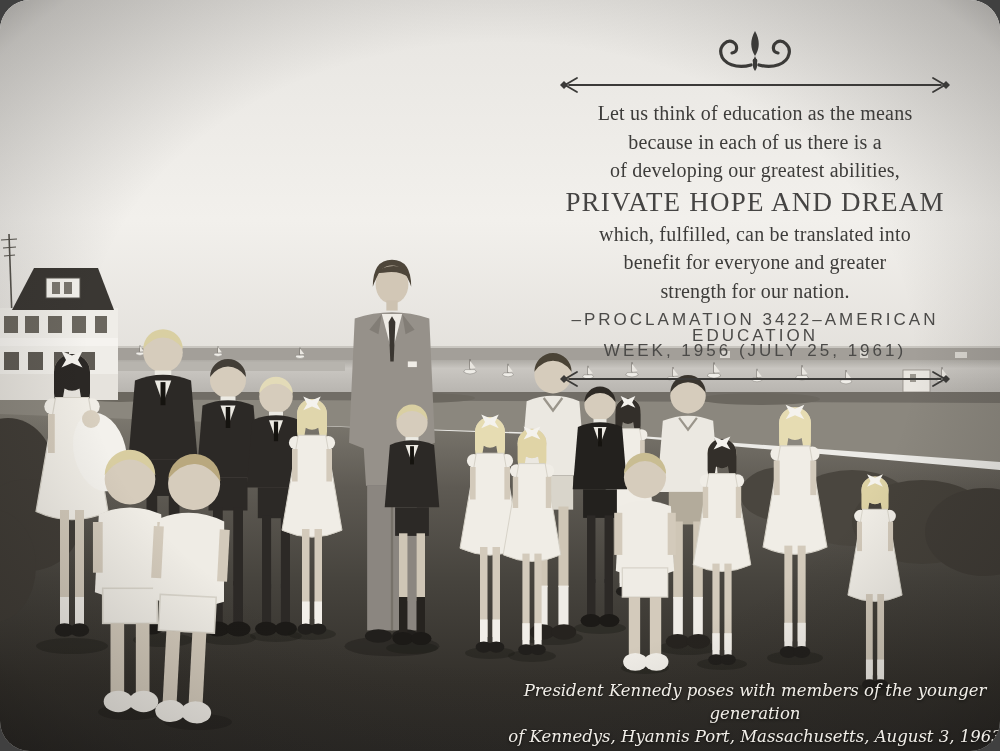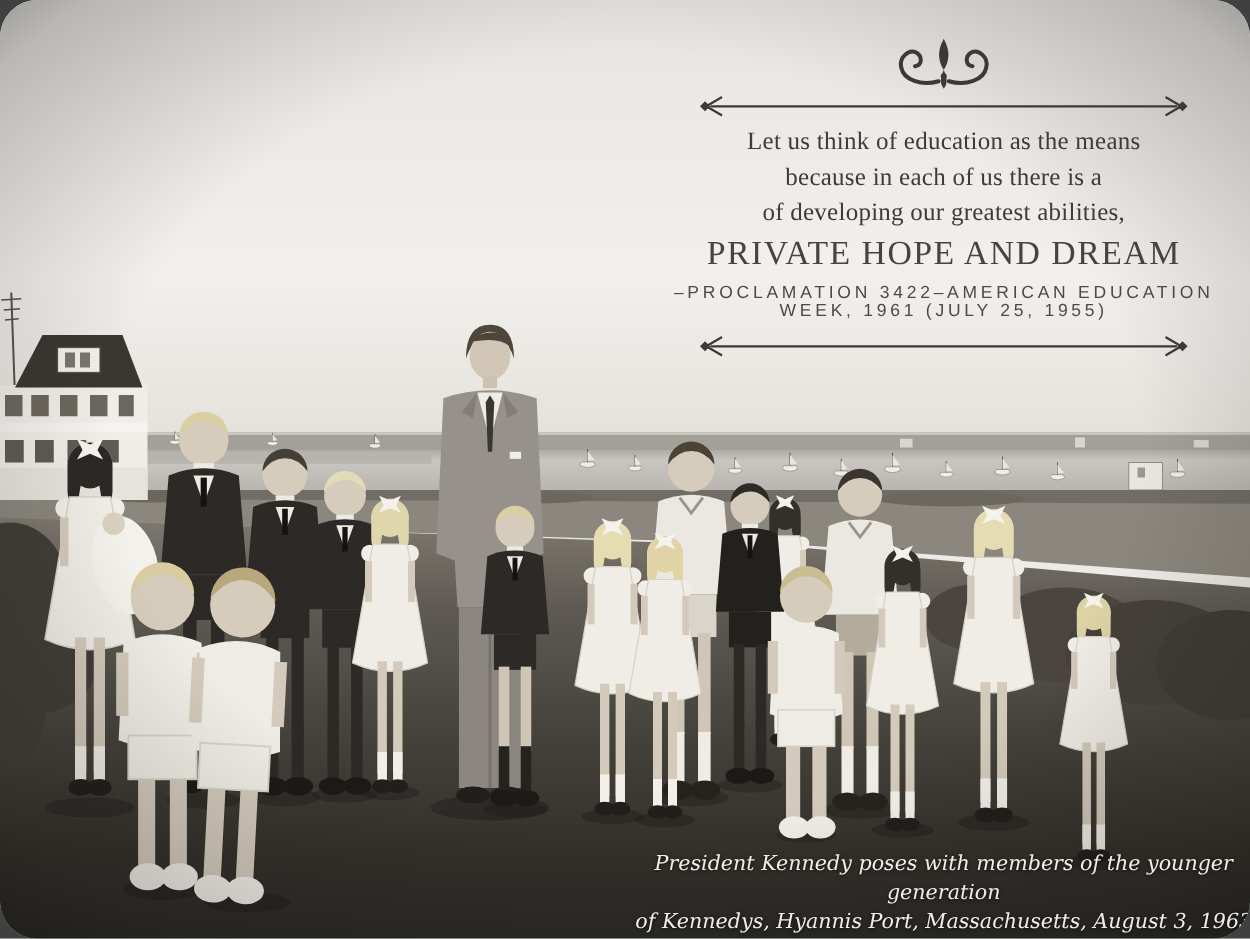--- a/index.html
+++ b/index.html
@@ -8,21 +8,21 @@
   .card{position:absolute;inset:0;border-radius:30px;overflow:hidden;background:#ecebe7;}
   .scene{position:absolute;inset:0;width:1000px;height:751px;display:block;}
 
   
   .quote{position:absolute;left:512px;top:28px;width:486px;text-align:center;color:#3d3c3a;}
   .orn{display:block;margin:0 auto;}
   .rule{display:block;margin:2px auto 0 auto;}
   .qline{font-size:20px;line-height:28.5px;letter-spacing:.2px;}
   .qlines{margin-top:5px;}
   .emph{font-size:27px;line-height:33px;font-weight:normal;letter-spacing:1.2px;margin:1px 0 1px 0;color:#454443;}
-  .attr{margin-top:7px;font-family:"Liberation Sans", sans-serif;font-size:14px;line-height:15.5px;
+  .attr{margin-top:7px;font-family:"Liberation Sans", sans-serif;font-size:17px;line-height:15.5px;
         letter-spacing:3px;color:#4b4a48;}
   .rule2{margin-top:11px;}
 
   
   .caption{position:absolute;left:505px;top:679px;width:500px;text-align:center;
            font-family:"DejaVu Serif", serif;font-style:italic;font-size:16.5px;line-height:23px;
            color:#f1eee8;text-shadow:0 1px 3px rgba(0,0,0,.65);}
 </style>
 </head>
 <body>
@@ -281,23 +281,28 @@
     <path d="M5,9 l4,-4 l4,4 l-4,4 z" fill="#3b3a38"></path>
     <path d="M387,9 l4,-4 l4,4 l-4,4 z" fill="#3b3a38"></path>
   </svg>
 
   <div class="qlines">
     <div class="qline">Let us think of education as the means</div>
     <div class="qline">because in each of us there is a</div>
     <div class="qline">of developing our greatest abilities,</div>
   </div>
   <div class="emph">PRIVATE HOPE AND DREAM</div>
+  <div>
+    <div class="qline">which, fulfilled, can be translated into</div>
+    <div class="qline">benefit for everyone and greater</div>
+    <div class="qline">strength for our nation.</div>
+  </div>
   <div class="attr">
     <div>–PROCLAMATION 3422–AMERICAN EDUCATION</div>
-    <div>WEEK, 1961 (JULY 25, 1955)</div>
+    <div>WEEK, 1956 (JULY 25, 1961)</div>
   </div>
 
   <svg class="rule rule2" width="400" height="18" viewBox="0 0 400 18" aria-hidden="true">
     <g stroke="#3b3a38" stroke-width="1.8" fill="none" stroke-linecap="round">
       <line x1="14" y1="9" x2="386" y2="9"></line>
       <path d="M22,2 L10,9 L22,16"></path>
       <path d="M378,2 L390,9 L378,16"></path>
     </g>
     <path d="M5,9 l4,-4 l4,4 l-4,4 z" fill="#3b3a38"></path>
     <path d="M387,9 l4,-4 l4,4 l-4,4 z" fill="#3b3a38"></path>

